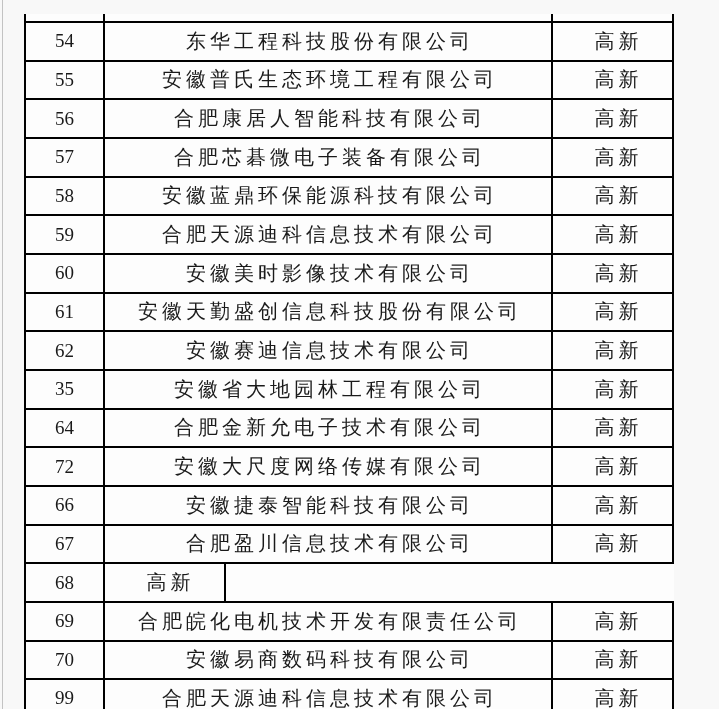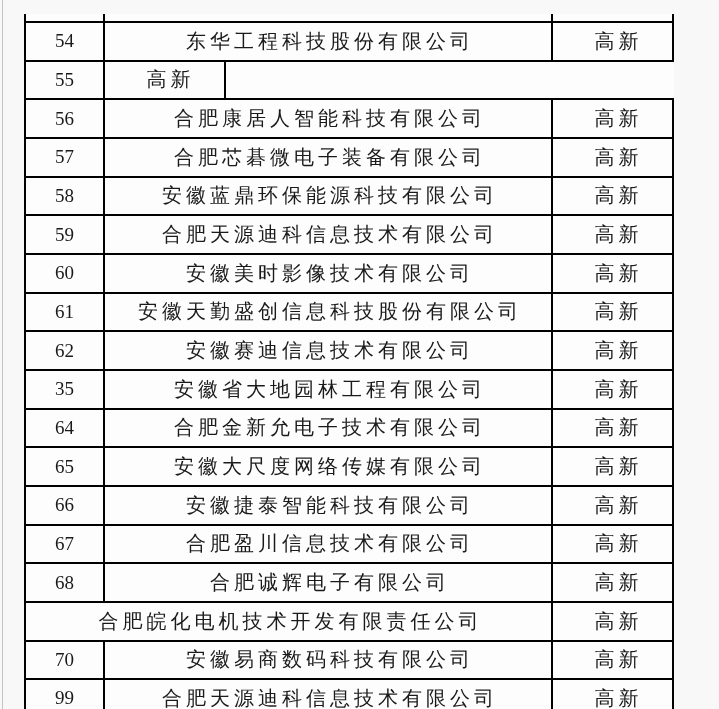--- a/index.html
+++ b/index.html
@@ -80,20 +80,23 @@
     </div>
     <div class="cell status">
       <span>高新</span>
     </div>
   </div>
 
   <div class="row">
     <div class="cell no">
       <span>55</span>
     </div>
+    <div class="cell company">
+      <span>安徽普氏生态环境工程有限公司</span>
+    </div>
     <div class="cell status">
       <span>高新</span>
     </div>
   </div>
 
   <div class="row">
     <div class="cell no">
       <span>56</span>
     </div>
     <div class="cell company">
@@ -195,21 +198,21 @@
     <div class="cell company">
       <span>合肥金新允电子技术有限公司</span>
     </div>
     <div class="cell status">
       <span>高新</span>
     </div>
   </div>
 
   <div class="row">
     <div class="cell no">
-      <span>65</span>
+      <span>72</span>
     </div>
     <div class="cell company">
       <span>安徽大尺度网络传媒有限公司</span>
     </div>
     <div class="cell status">
       <span>高新</span>
     </div>
   </div>
 
   <div class="row">
@@ -233,29 +236,29 @@
     </div>
     <div class="cell status">
       <span>高新</span>
     </div>
   </div>
 
   <div class="row">
     <div class="cell no">
       <span>68</span>
     </div>
-    <div class="cell company">
-      <span>合肥诚辉电子有限公司</span>
-    </div>
-    <div class="cell status">
-      <span>高新</span>
-    </div>
-  </div>
-
-  <div class="row">
+    <div class="cell status">
+      <span>高新</span>
+    </div>
+  </div>
+
+  <div class="row">
+    <div class="cell no">
+      <span>69</span>
+    </div>
     <div class="cell company">
       <span>合肥皖化电机技术开发有限责任公司</span>
     </div>
     <div class="cell status">
       <span>高新</span>
     </div>
   </div>
 
   <div class="row">
     <div class="cell no">

